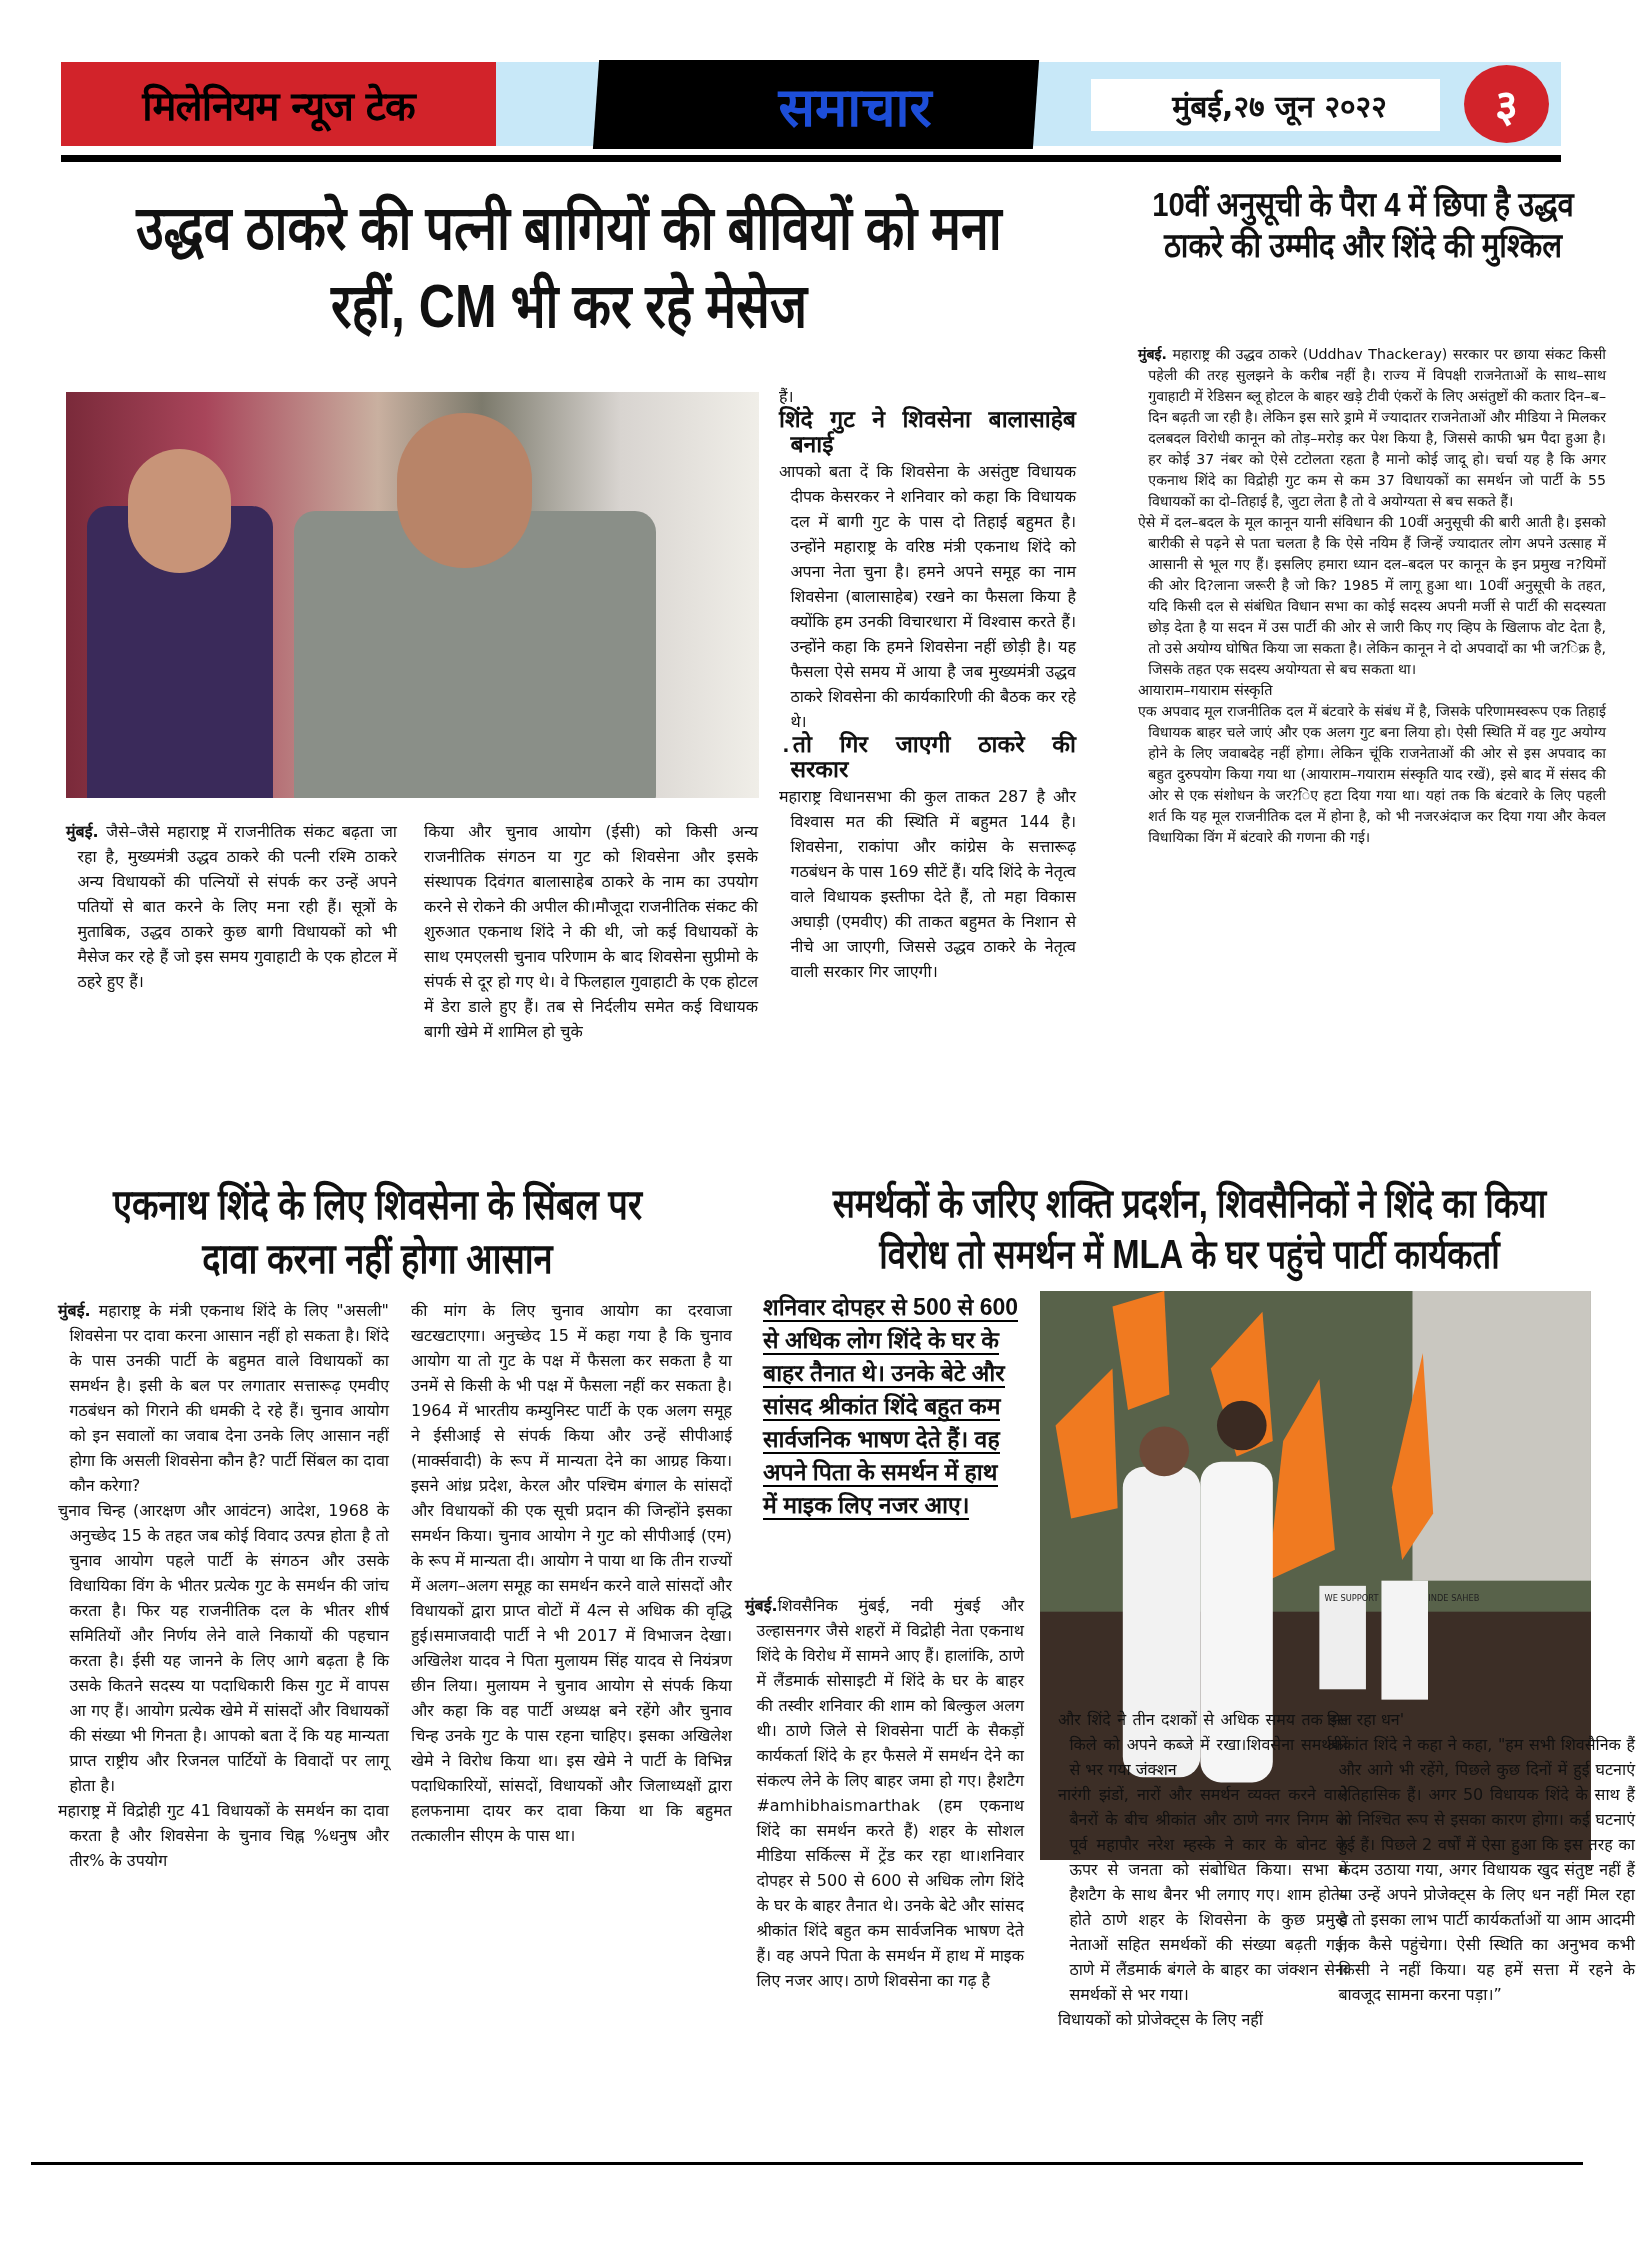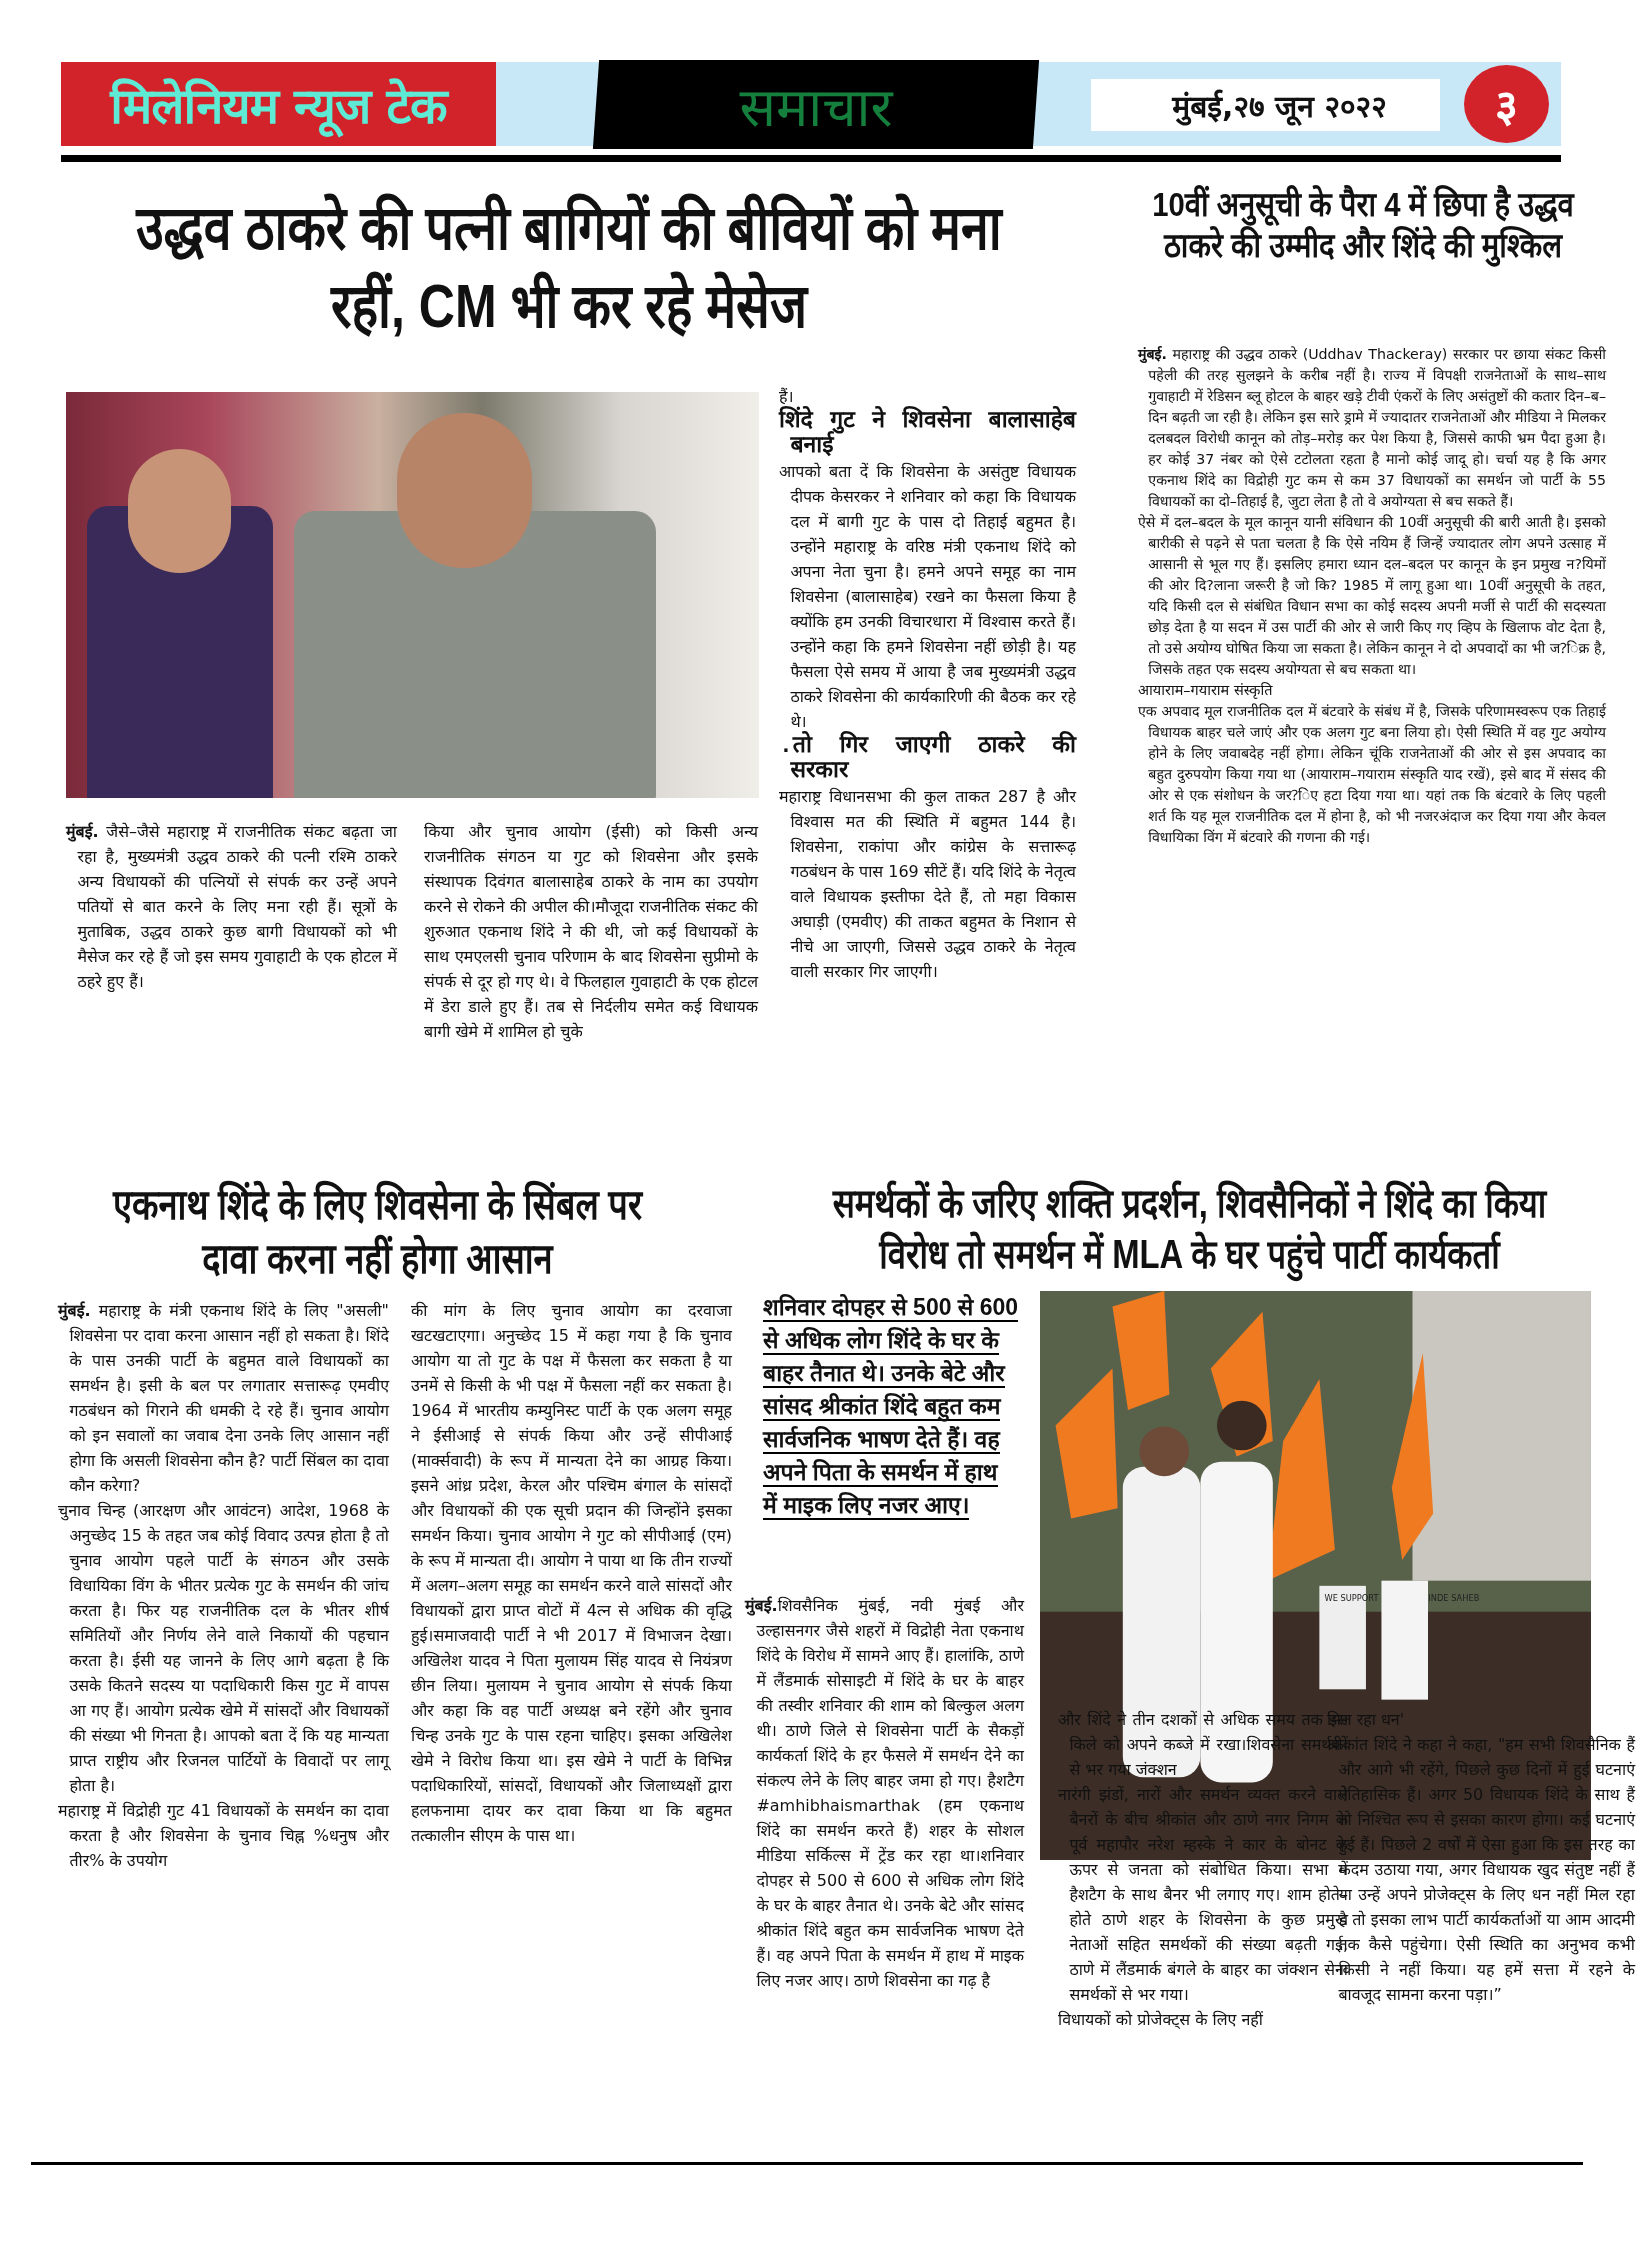--- a/index.html
+++ b/index.html
@@ -1,22 +1,22 @@
 <!DOCTYPE html>
 <html style="font-size:8.3px"><head>
 <meta charset="utf-8">
 <style>
   html,body{margin:0;padding:0;background:#fff;}
   body{width:1650px;height:2261px;position:relative;overflow:hidden;font-family:"DejaVu Sans",sans-serif;color:#111;}
   .abs{position:absolute;}
   
   #masthead{left:61px;top:62px;width:1500px;height:84px;background:#c8e8f8;}
-  #brand{left:61px;top:62px;width:435px;height:84px;background:#d2232a;color:#5eead4;font-weight:bold;font-size:49px;display:flex;align-items:center;justify-content:center;letter-spacing:-1px;}
+  #brand{left:61px;top:62px;width:435px;height:84px;background:#d2232a;color:#000000;font-weight:bold;font-size:40px;display:flex;align-items:center;justify-content:center;letter-spacing:-1px;}
   #section-box{left:596px;top:60px;width:440px;height:89px;background:#000;transform:skew(-4deg);}
-  #section-label{left:596px;top:60px;width:440px;height:89px;color:#15803d;font-weight:normal;font-size:54px;display:flex;align-items:center;justify-content:center;}
+  #section-label{left:596px;top:60px;width:440px;height:89px;color:#1d4ed8;font-weight:bold;font-size:54px;display:flex;align-items:center;justify-content:center;padding-left:39px;}
   #datebox{left:1091px;top:79px;width:321px;height:52px;background:#fff;font-weight:bold;font-size:30px;display:flex;align-items:center;justify-content:center;padding-left:28px;}
   #pagenum{left:1464px;top:65px;width:85px;height:78px;background:#d2232a;border-radius:50%;color:#fff;font-weight:bold;font-size:44px;display:flex;align-items:center;justify-content:center;}
   #rule-top{left:61px;top:155px;width:1500px;height:7.2px;background:#000;}
   .hl{font-family:"Liberation Sans",sans-serif;font-weight:bold;text-align:center;line-height:1.28;transform:scaleX(0.82);transform-origin:center top;}
   #main-headline{left:0px;top:189px;width:1138px;font-size:61px;}
   #right-headline{left:1081px;top:184px;width:564px;font-size:34px;line-height:1.2;transform:scaleX(0.86);}
   .body{font-family:"DejaVu Sans",sans-serif;font-size:16px;line-height:25px;text-align:justify;}
   .body p{margin:0;text-indent:-11.4px;padding-left:11.4px;}
   .dateline{font-weight:bold;}
   .sub{font-weight:bold;font-size:23px;line-height:25px;margin:0;font-family:Liberation Mono, monospace;}

